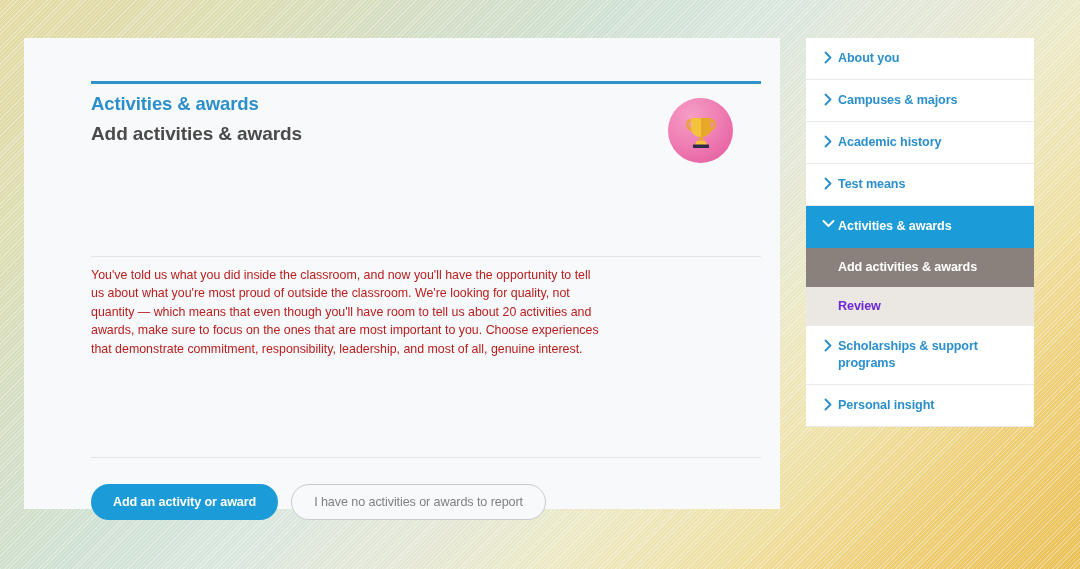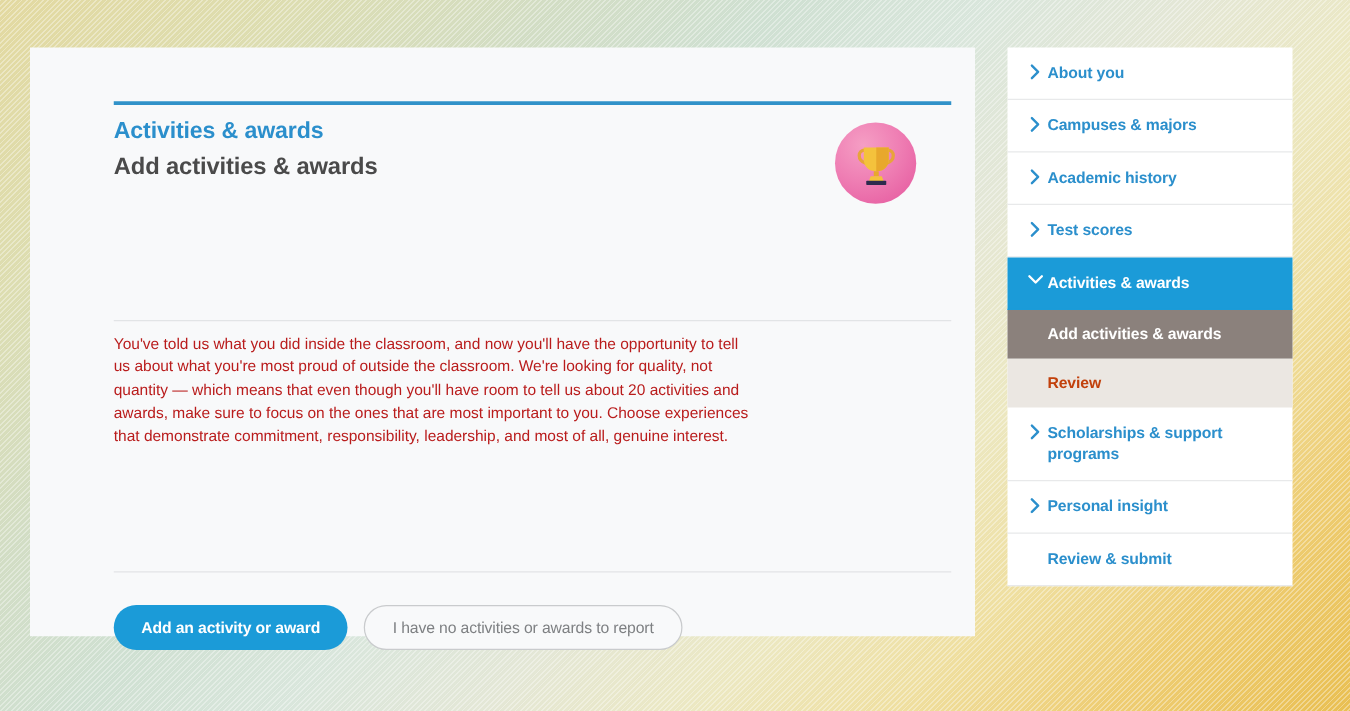--- a/index.html
+++ b/index.html
@@ -208,21 +208,21 @@
   }
   .sub-item .lbl {
     font-size: 12.6px;
     font-weight: bold;
     line-height: 17px;
     letter-spacing: -0.1px;
   }
   .sub-item.current { background: #8b817c; }
   .sub-item.current .lbl { color: #ffffff; }
   .sub-item.plain { background: #ebe7e2; }
-  .sub-item.plain .lbl { color: #c2410c; }
+  .sub-item.plain .lbl { color: #6d28d9; }
 </style>
 </head>
 <body>
 
 <div class="bg-texture"></div>
 
 <div class="card">
 
   <div class="accent-rule"></div>
 
@@ -289,21 +289,21 @@
     </span>
     <span class="lbl">Academic history</span>
   </div>
 
   <div class="nav-item">
     <span class="chev">
       <svg width="9" height="13" viewBox="0 0 9 13">
           <path d="M1.5 1.5 L6.5 6.5 L1.5 11.5" fill="none" stroke="#2b8fcc" stroke-width="1.9" stroke-linecap="round" stroke-linejoin="round"></path>
         </svg>
     </span>
-    <span class="lbl">Test scores</span>
+    <span class="lbl">Test means</span>
   </div>
 
   <div class="nav-item active">
     <span class="chev">
       <svg width="13" height="9" viewBox="0 0 13 9">
           <path d="M1.5 2 L6.5 7 L11.5 2" fill="none" stroke="#ffffff" stroke-width="1.9" stroke-linecap="round" stroke-linejoin="round"></path>
         </svg>
     </span>
     <span class="lbl">Activities &amp; awards</span>
   </div>
@@ -327,17 +327,14 @@
 
   <div class="nav-item">
     <span class="chev">
       <svg width="9" height="13" viewBox="0 0 9 13">
           <path d="M1.5 1.5 L6.5 6.5 L1.5 11.5" fill="none" stroke="#2b8fcc" stroke-width="1.9" stroke-linecap="round" stroke-linejoin="round"></path>
         </svg>
     </span>
     <span class="lbl">Personal insight</span>
   </div>
 
-  <div class="nav-item no-chev">
-    <span class="lbl">Review &amp; submit</span>
-  </div>
 
 </nav>
 
 </body></html>

